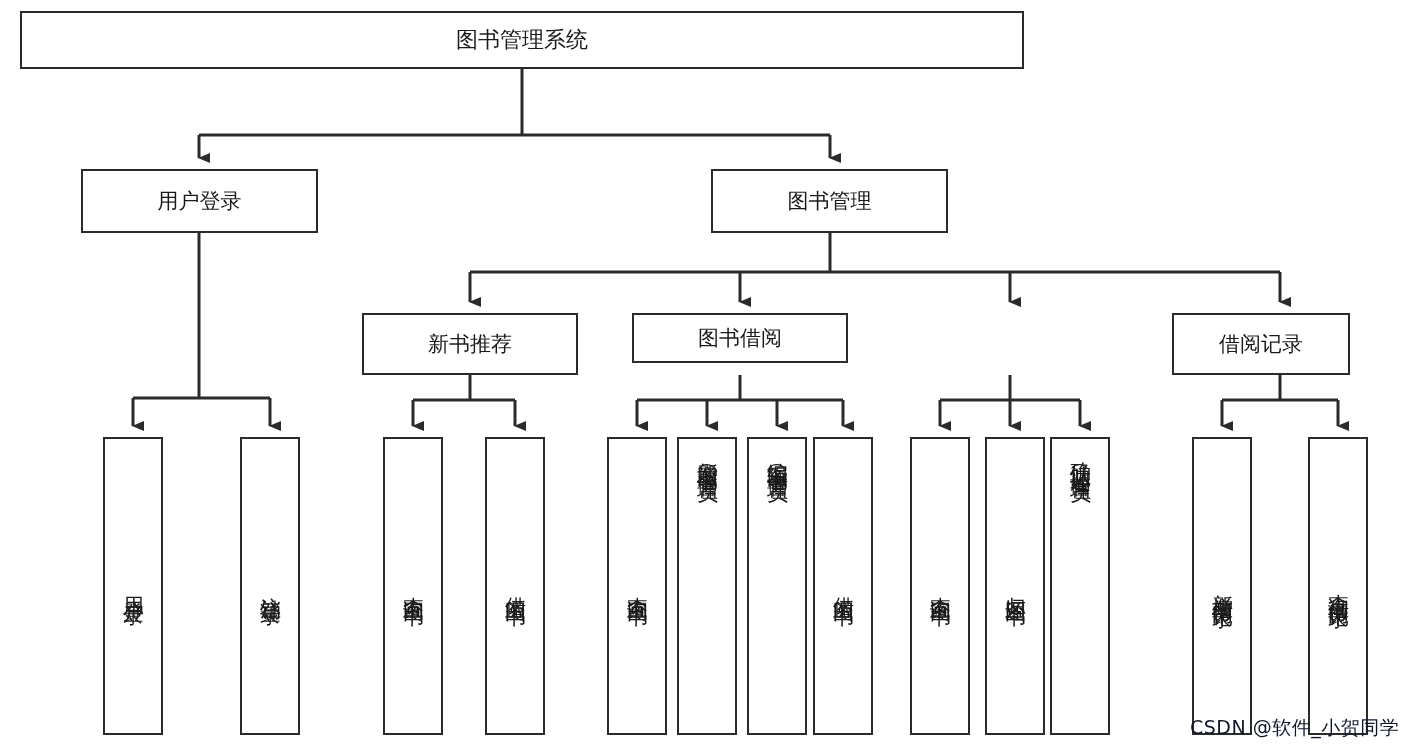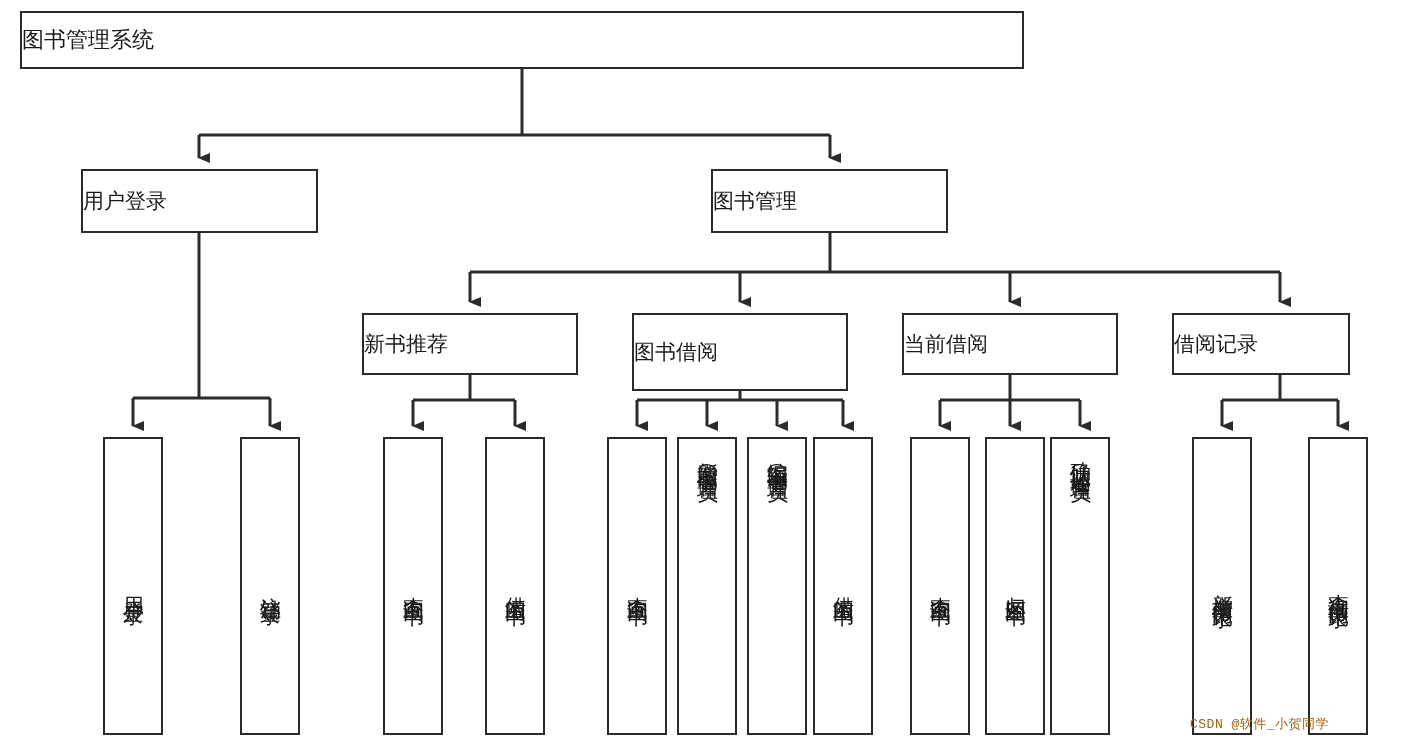--- a/index.html
+++ b/index.html
@@ -26,21 +26,21 @@
     height: 747px;
     pointer-events: none;
   }
   .node {
     position: absolute;
     box-sizing: border-box;
     background: #ffffff;
     border: 2px solid #2b2b2b;
     display: flex;
     align-items: center;
-    justify-content: flex-start;
+    justify-content: center;
     color: #1a1a1a;
   }
   .node.root {
     font-size: 22px;
   }
   .node.branch {
     font-size: 21px;
   }
   .node.leaf {
     font-size: 21px;
@@ -56,25 +56,24 @@
     white-space: nowrap;
   }
   .leaf.center .vtext {
     margin: auto 0;
   }
   .leaf.top .vtext {
     margin-top: 6px;
   }
   .watermark {
     position: absolute;
-    font-size: 13px;
-    color: #a16207;
+    font-size: 19px;
+    color: #0f172a;
     white-space: nowrap;
     letter-spacing: 0.5px;
-    font-family: Liberation Mono, monospace;
   }
 </style>
 </head>
 <body>
 
 <div id="canvas">
 
   <svg class="wires" viewBox="0 0 1405 747" xmlns="http://www.w3.org/2000/svg">
     <defs>
       <marker id="arrow" markerWidth="10" markerHeight="12" refX="5" refY="11" orient="auto" markerUnits="userSpaceOnUse">
@@ -132,25 +131,22 @@
   <div class="node branch" style="left:81px; top:169px; width:237px; height:64px;">
     <span>用户登录</span>
   </div>
   <div class="node branch" style="left:362px; top:313px; width:216px; height:62px;">
     <span>新书推荐</span>
   </div>
 
   <div class="node branch" style="left:711px; top:169px; width:237px; height:64px;">
     <span>图书管理</span>
   </div>
-  <div class="node branch" style="left:632px; top:313px; width:216px; height:78px;">
+  <div class="node branch" style="left:632px; top:313px; width:216px; height:50px;">
     <span>图书借阅</span>
-  </div>
-  <div class="node branch" style="left:902px; top:313px; width:216px; height:62px;">
-    <span>当前借阅</span>
   </div>
   <div class="node branch" style="left:1172px; top:313px; width:178px; height:62px;">
     <span>借阅记录</span>
   </div>
 
   <div class="node leaf center" style="left:103px; top:437px; width:60px; height:298px;">
     <span class="vtext">用户登录</span>
   </div>
   <div class="node leaf center" style="left:240px; top:437px; width:60px; height:298px;">
     <span class="vtext">注销登录</span>

